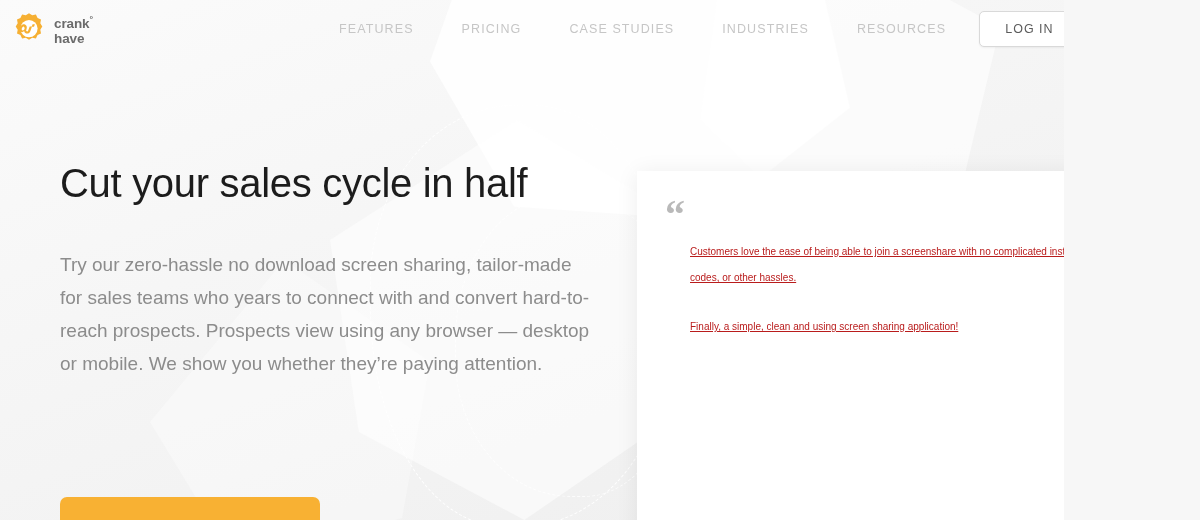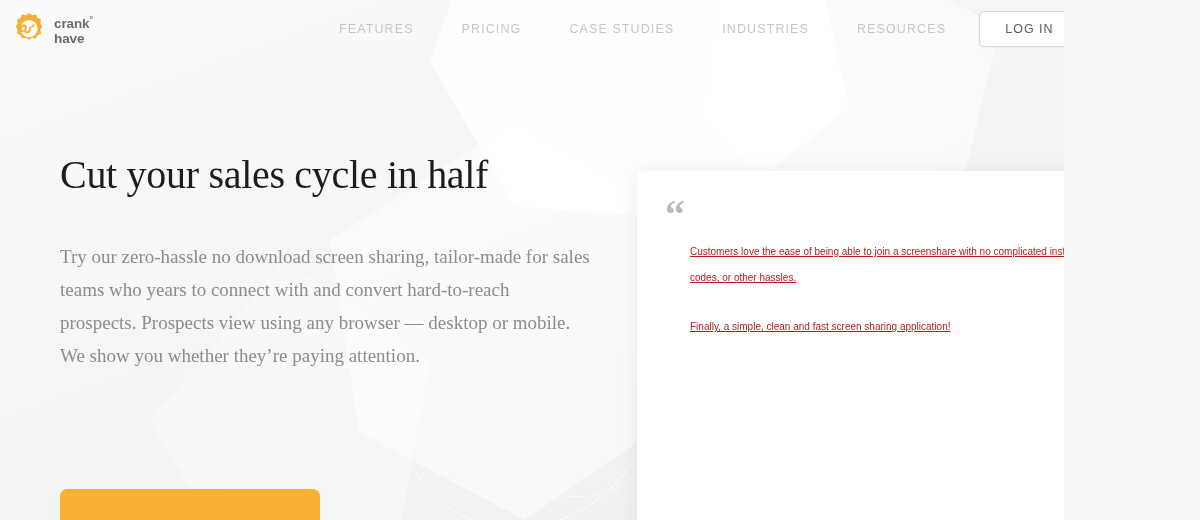--- a/index.html
+++ b/index.html
@@ -163,24 +163,23 @@
     border-radius: 5px;
     padding: 11px 19px;
     cursor: pointer;
     font-family: "Liberation Sans", sans-serif;
   }
 
   
   .hero-left {
     position: absolute;
     left: 60px;
-    top: 152px;
+    top: 160px;
     width: 560px;
     z-index: 3;
-    font-family: Liberation Serif, serif;
   }
   .headline {
     font-size: 40px;
     line-height: 46px;
     color: #1c1c1c;
     font-weight: normal;
     margin: 0;
     letter-spacing: -0.3px;
   }
   .headline .ln { display: block; }
@@ -291,17 +290,17 @@
       <span class="ln">Cut your sales cycle in half</span>
     </h1>
     <p class="subcopy">Try our zero-hassle no download screen sharing, tailor-made for sales teams who years to connect with and convert hard-to-reach prospects. Prospects view using any browser — desktop or mobile. We show you whether they’re paying attention.</p>
     <button class="cta"></button>
   </div>
 
   <div class="card">
     <div class="quote-mark">“</div>
     <div class="quote-body">
       <p>Customers love the ease of being able to join a screenshare with no complicated installs, meeting codes, or other hassles.</p>
-      <p>Finally, a simple, clean and fast screen sharing application!</p>
+      <p>Finally, a simple, clean and using screen sharing application!</p>
     </div>
   </div>
 
 </div>
 
 </body></html>

